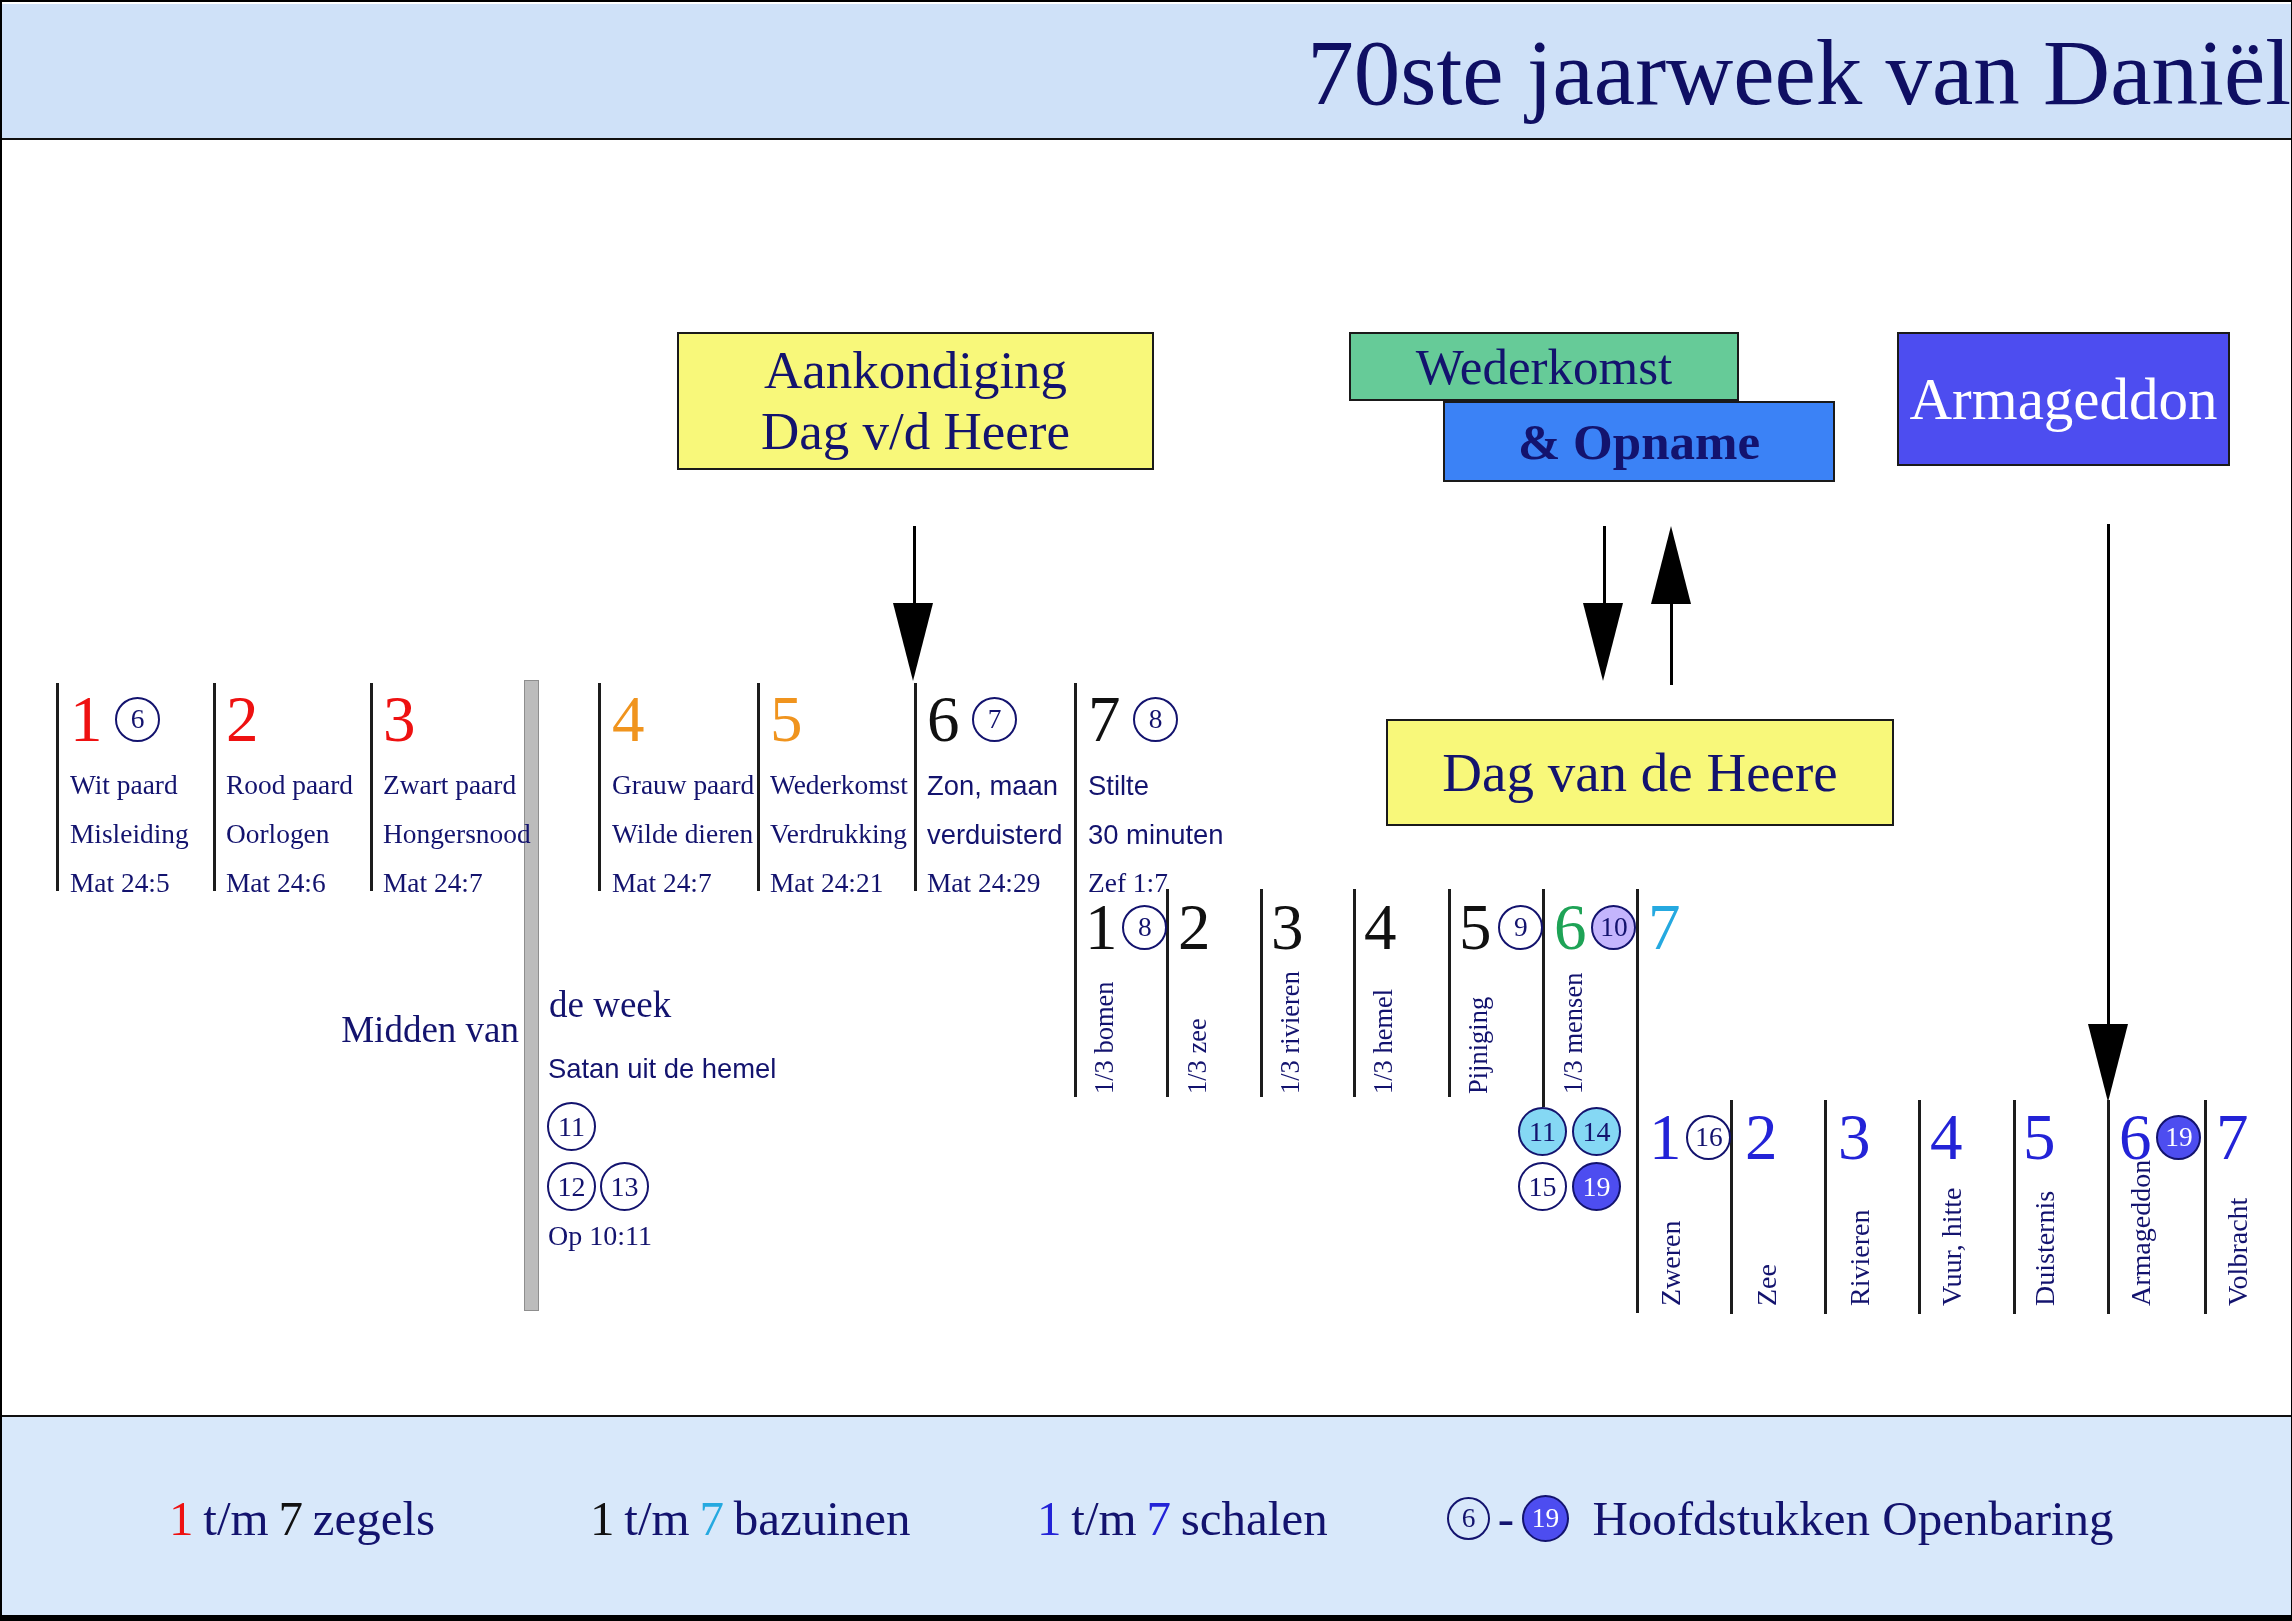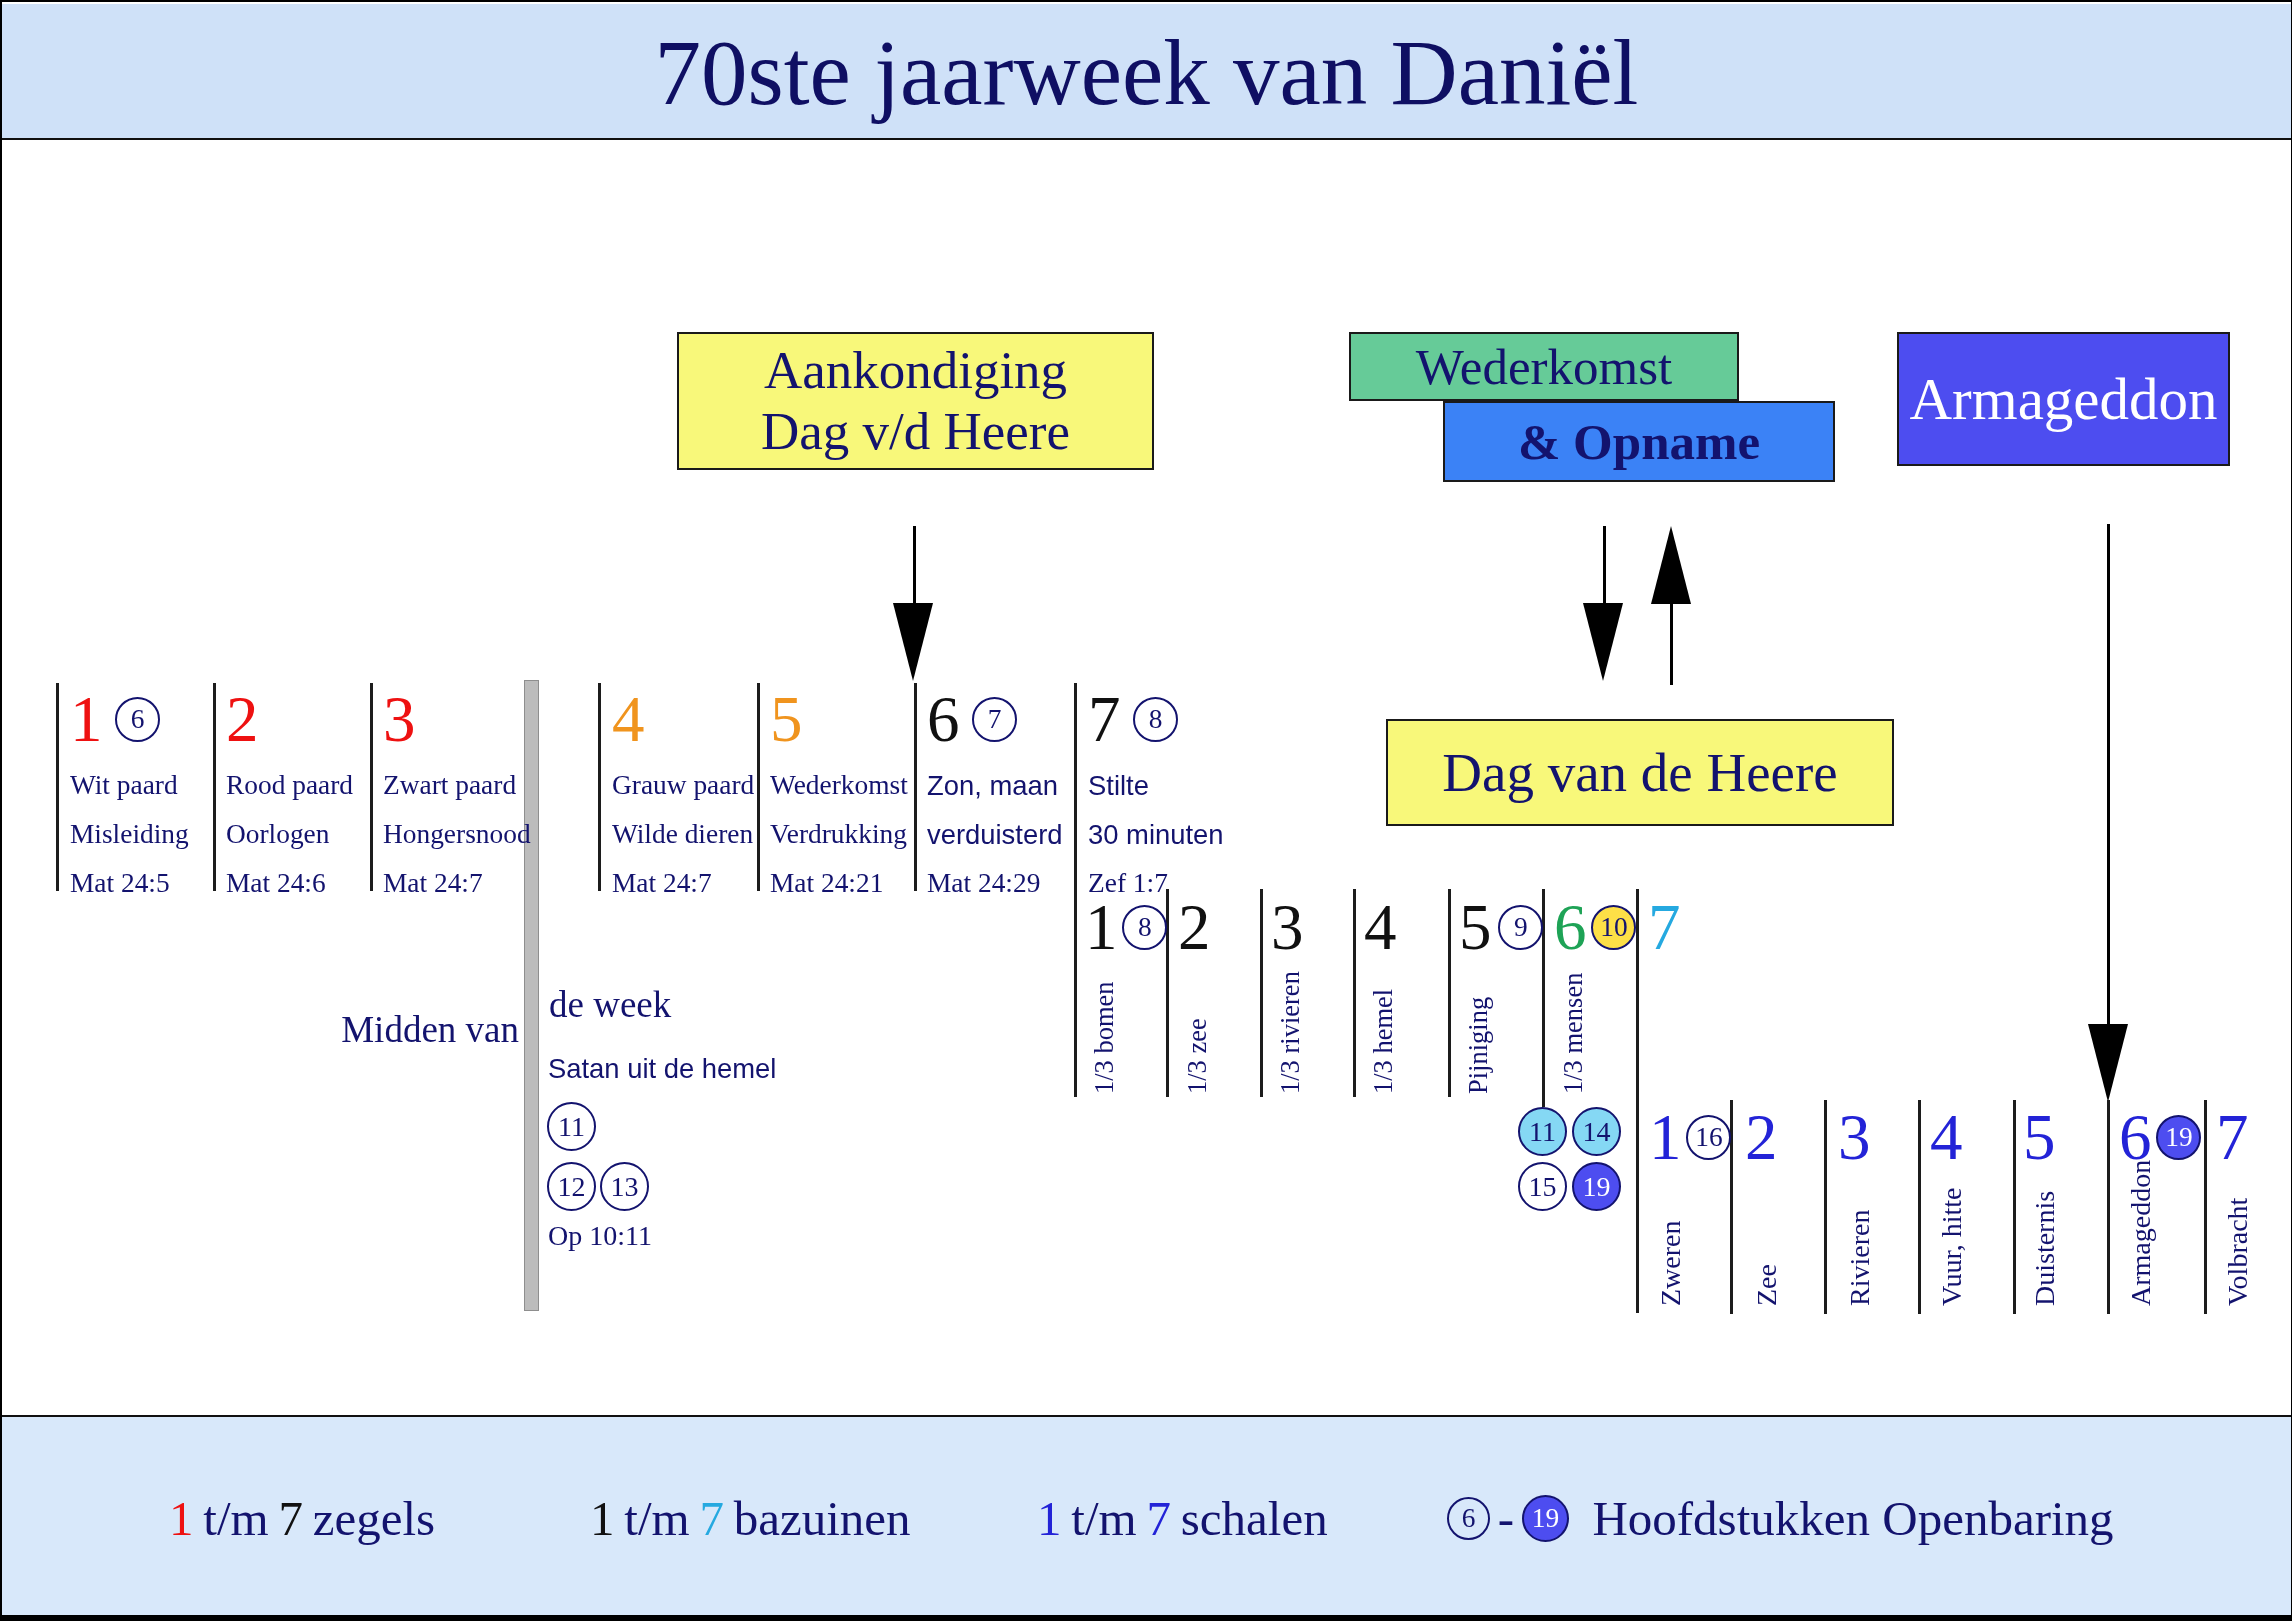--- a/index.html
+++ b/index.html
@@ -4,21 +4,21 @@
 <style>
   html,body{margin:0;padding:0;background:#ffffff;}
   #canvas{position:relative;width:2293px;height:1621px;background:#ffffff;
           border:2px solid #000;box-sizing:border-box;overflow:hidden;
           font-family:"Liberation Serif", serif;color:#13136e;}
   .abs{position:absolute;}
   
   .topbar{left:0;top:2px;width:2289px;height:134px;background:#cfe1f8;border-bottom:2.9px solid #101010;}
   .bottombar{left:0;top:1413px;width:2289px;height:200px;background:#d8e8fa;border-top:2.9px solid #101010;}
   .bottomedge{left:0;top:1613px;width:2289px;height:7.8px;background:#000;}
-  .title{left:0;top:2px;width:2289px;height:134px;line-height:137px;text-align:center;
+  .title{left:0;top:2px;width:2289px;height:134px;line-height:137px;text-align:right;
          font-size:93px;color:#0f0f63;}
   
   .box{box-sizing:border-box;border:2px solid #1a1a1a;display:flex;align-items:center;
        justify-content:center;text-align:center;}
   .box-yellow{background:#f8f87a;}
   .box-green{background:#66cb98;}
   .box-cyan{background:#3b82f6;font-weight:bold;}
   .box-violet{background:#4d4df0;color:#ffffff;}
   
   .vline{width:2.9px;background:#1c1c1c;}
@@ -28,21 +28,21 @@
   .ahead-down{width:0;height:0;border-left:20.6px solid transparent;border-right:20.6px solid transparent;border-top:78px solid #000;}
   .ahead-up{width:0;height:0;border-left:20.6px solid transparent;border-right:20.6px solid transparent;border-bottom:78px solid #000;}
   
   .numrow{display:flex;align-items:center;gap:12.7px;}
   .num{font-size:65px;line-height:71px;}
   .red{color:#ee1111;} .orange{color:#f0941e;} .blk{color:#111111;}
   .grn{color:#1ea356;} .cyn{color:#25a9e0;} .blu{color:#2323d7;}
   .chap{width:45px;height:45px;border:2.9px solid #13136e;border-radius:50%;box-sizing:border-box;
         display:flex;align-items:center;justify-content:center;font-size:27.4px;color:#13136e;
         background:#ffffff;flex:0 0 auto;}
-  .chap.fill-green{background:#fde047;}
+  .chap.fill-green{background:#c4b5fd;}
   .chap.fill-violet{background:#4d4df0;color:#ffffff;}
   .chap-free{position:absolute;width:49px;height:49px;border:2.9px solid #13136e;border-radius:50%;
         box-sizing:border-box;display:flex;align-items:center;justify-content:center;
         font-size:28px;color:#13136e;background:#ffffff;}
   .chap-free.fill-lightblue{background:#85d8f4;}
   .chap-free.fill-violet{background:#4d4df0;color:#ffffff;}
   .desc{margin-top:5.9px;font-size:27.4px;line-height:49px;white-space:nowrap;}
   .sans{font-family:"Liberation Sans", sans-serif;}
   .vlabel{writing-mode:vertical-rl;transform:rotate(180deg);font-size:26.5px;color:#13136e;
           white-space:nowrap;}

